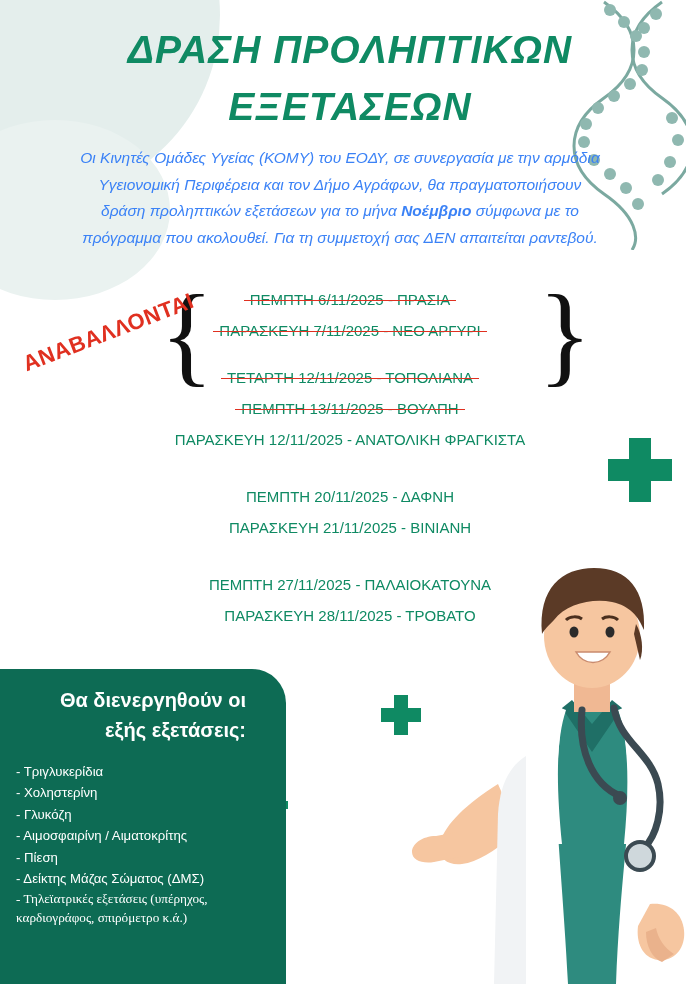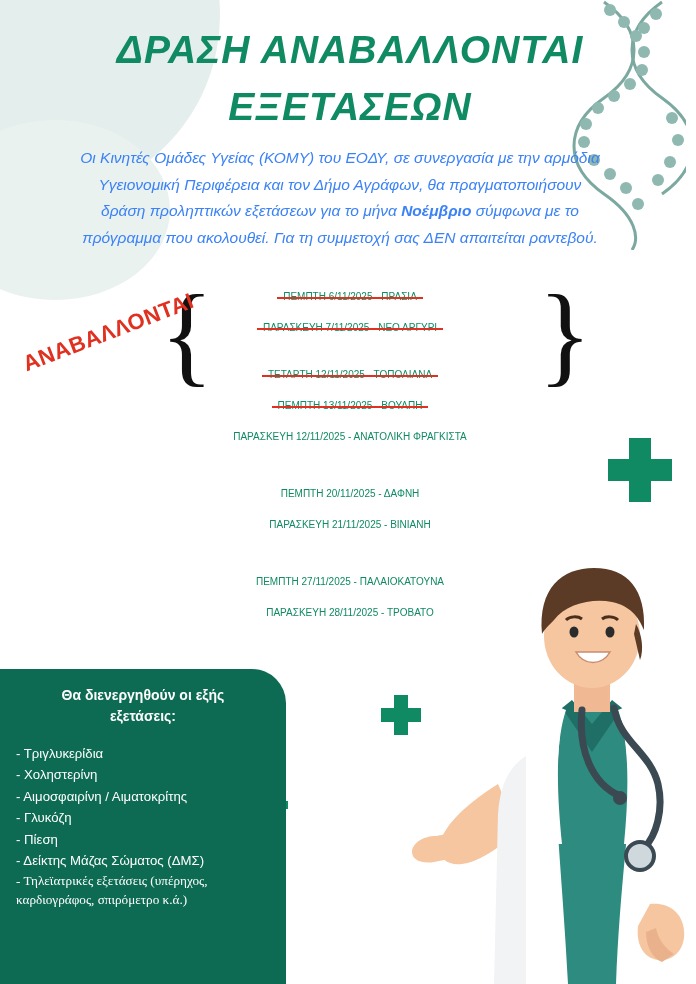--- a/index.html
+++ b/index.html
@@ -118,21 +118,21 @@
 
   
   .dates {
     position: absolute;
     left: 70px;
     top: 292px;
     width: 560px;
   }
   .date-line {
     color: #0f8a63;
-    font-size: 10px;
+    font-size: 15px;
     text-align: center;
     line-height: 1.05;
     height: 31px;
     white-space: nowrap;
   }
   .date-line.cancelled {
     position: relative;
     display: block;
   }
   .date-line.cancelled .txt {
@@ -180,22 +180,22 @@
     position: absolute;
     left: 0;
     top: 669px;
     width: 286px;
     height: 315px;
     background: #0d6b54;
     border-top-right-radius: 34px;
     color: #ffffff;
   }
   .exams-title {
-    text-align: center;
-    font-size: 14px;
+    text-align: right;
+    font-size: 20px;
     font-weight: bold;
     padding: 16px 40px 0 40px;
     line-height: 1.5;
   }
   .exams-list {
     margin: 16px 0 0 0;
     padding: 0 10px 0 16px;
     list-style: none;
     font-size: 13.2px;
     line-height: 1.62;
@@ -247,21 +247,21 @@
       <circle cx="104" cy="162" r="6"></circle>
         <circle cx="92" cy="180" r="6"></circle>
     </g>
   </svg>
 
   <div class="cross cross-big"></div>
   <div class="cross cross-mid"></div>
   <div class="cross cross-small"></div>
 
   <div class="title">
-    <div>ΔΡΑΣΗ ΑΝΑΒΑΛΛΟΝΤΑΙ</div>
+    <div>ΔΡΑΣΗ ΠΡΟΛΗΠΤΙΚΩΝ</div>
     <div>ΕΞΕΤΑΣΕΩΝ</div>
   </div>
 
   <div class="intro">
     <span>Οι Κινητές Ομάδες Υγείας (ΚΟΜΥ) του ΕΟΔΥ, σε συνεργασία με την αρμόδια Υγειονομική Περιφέρεια και τον Δήμο Αγράφων, θα πραγματοποιήσουν δράση προληπτικών εξετάσεων για το μήνα </span><b>Νοέμβριο</b><span> σύμφωνα με το πρόγραμμα που ακολουθεί. Για τη συμμετοχή σας ΔΕΝ απαιτείται ραντεβού.</span>
   </div>
 
   <div class="brace brace-left">{</div>
   <div class="brace brace-right">}</div>
   <div class="anavallontai">ΑΝΑΒΑΛΛΟΝΤΑΙ</div>
@@ -279,22 +279,22 @@
       <div class="spacer-md"></div>
       <div class="date-line"><span class="txt">ΠΕΜΠΤΗ 27/11/2025 - ΠΑΛΑΙΟΚΑΤΟΥΝΑ</span></div>
       <div class="date-line"><span class="txt">ΠΑΡΑΣΚΕΥΗ 28/11/2025 - ΤΡΟΒΑΤΟ</span></div>
     </div>
 
   <div class="exams-card">
     <div class="exams-title">Θα διενεργηθούν οι εξής εξετάσεις:</div>
     <ul class="exams-list" id="exams-host">
         <li>- Τριγλυκερίδια</li>
         <li>- Χοληστερίνη</li>
+        <li>- Γλυκόζη</li>
         <li>- Αιμοσφαιρίνη / Αιματοκρίτης</li>
-        <li>- Γλυκόζη</li>
         <li>- Πίεση</li>
         <li>- Δείκτης Μάζας Σώματος (ΔΜΣ)</li>
         <li class="wrap">- Τηλεϊατρικές εξετάσεις (υπέρηχος, καρδιογράφος, σπιρόμετρο κ.ά.)</li>
       </ul>
   </div>
 
   <svg class="doctor" viewBox="0 0 290 500">
 
     <path d="M92 300 C60 320 40 340 34 358 C30 372 40 382 56 380 C74 378 96 362 112 346 Z" fill="#f6c6a0"></path>
     <path d="M30 352 C16 352 6 360 6 368 C6 376 16 380 28 378 L58 372 L52 348 Z" fill="#f6c6a0"></path>

